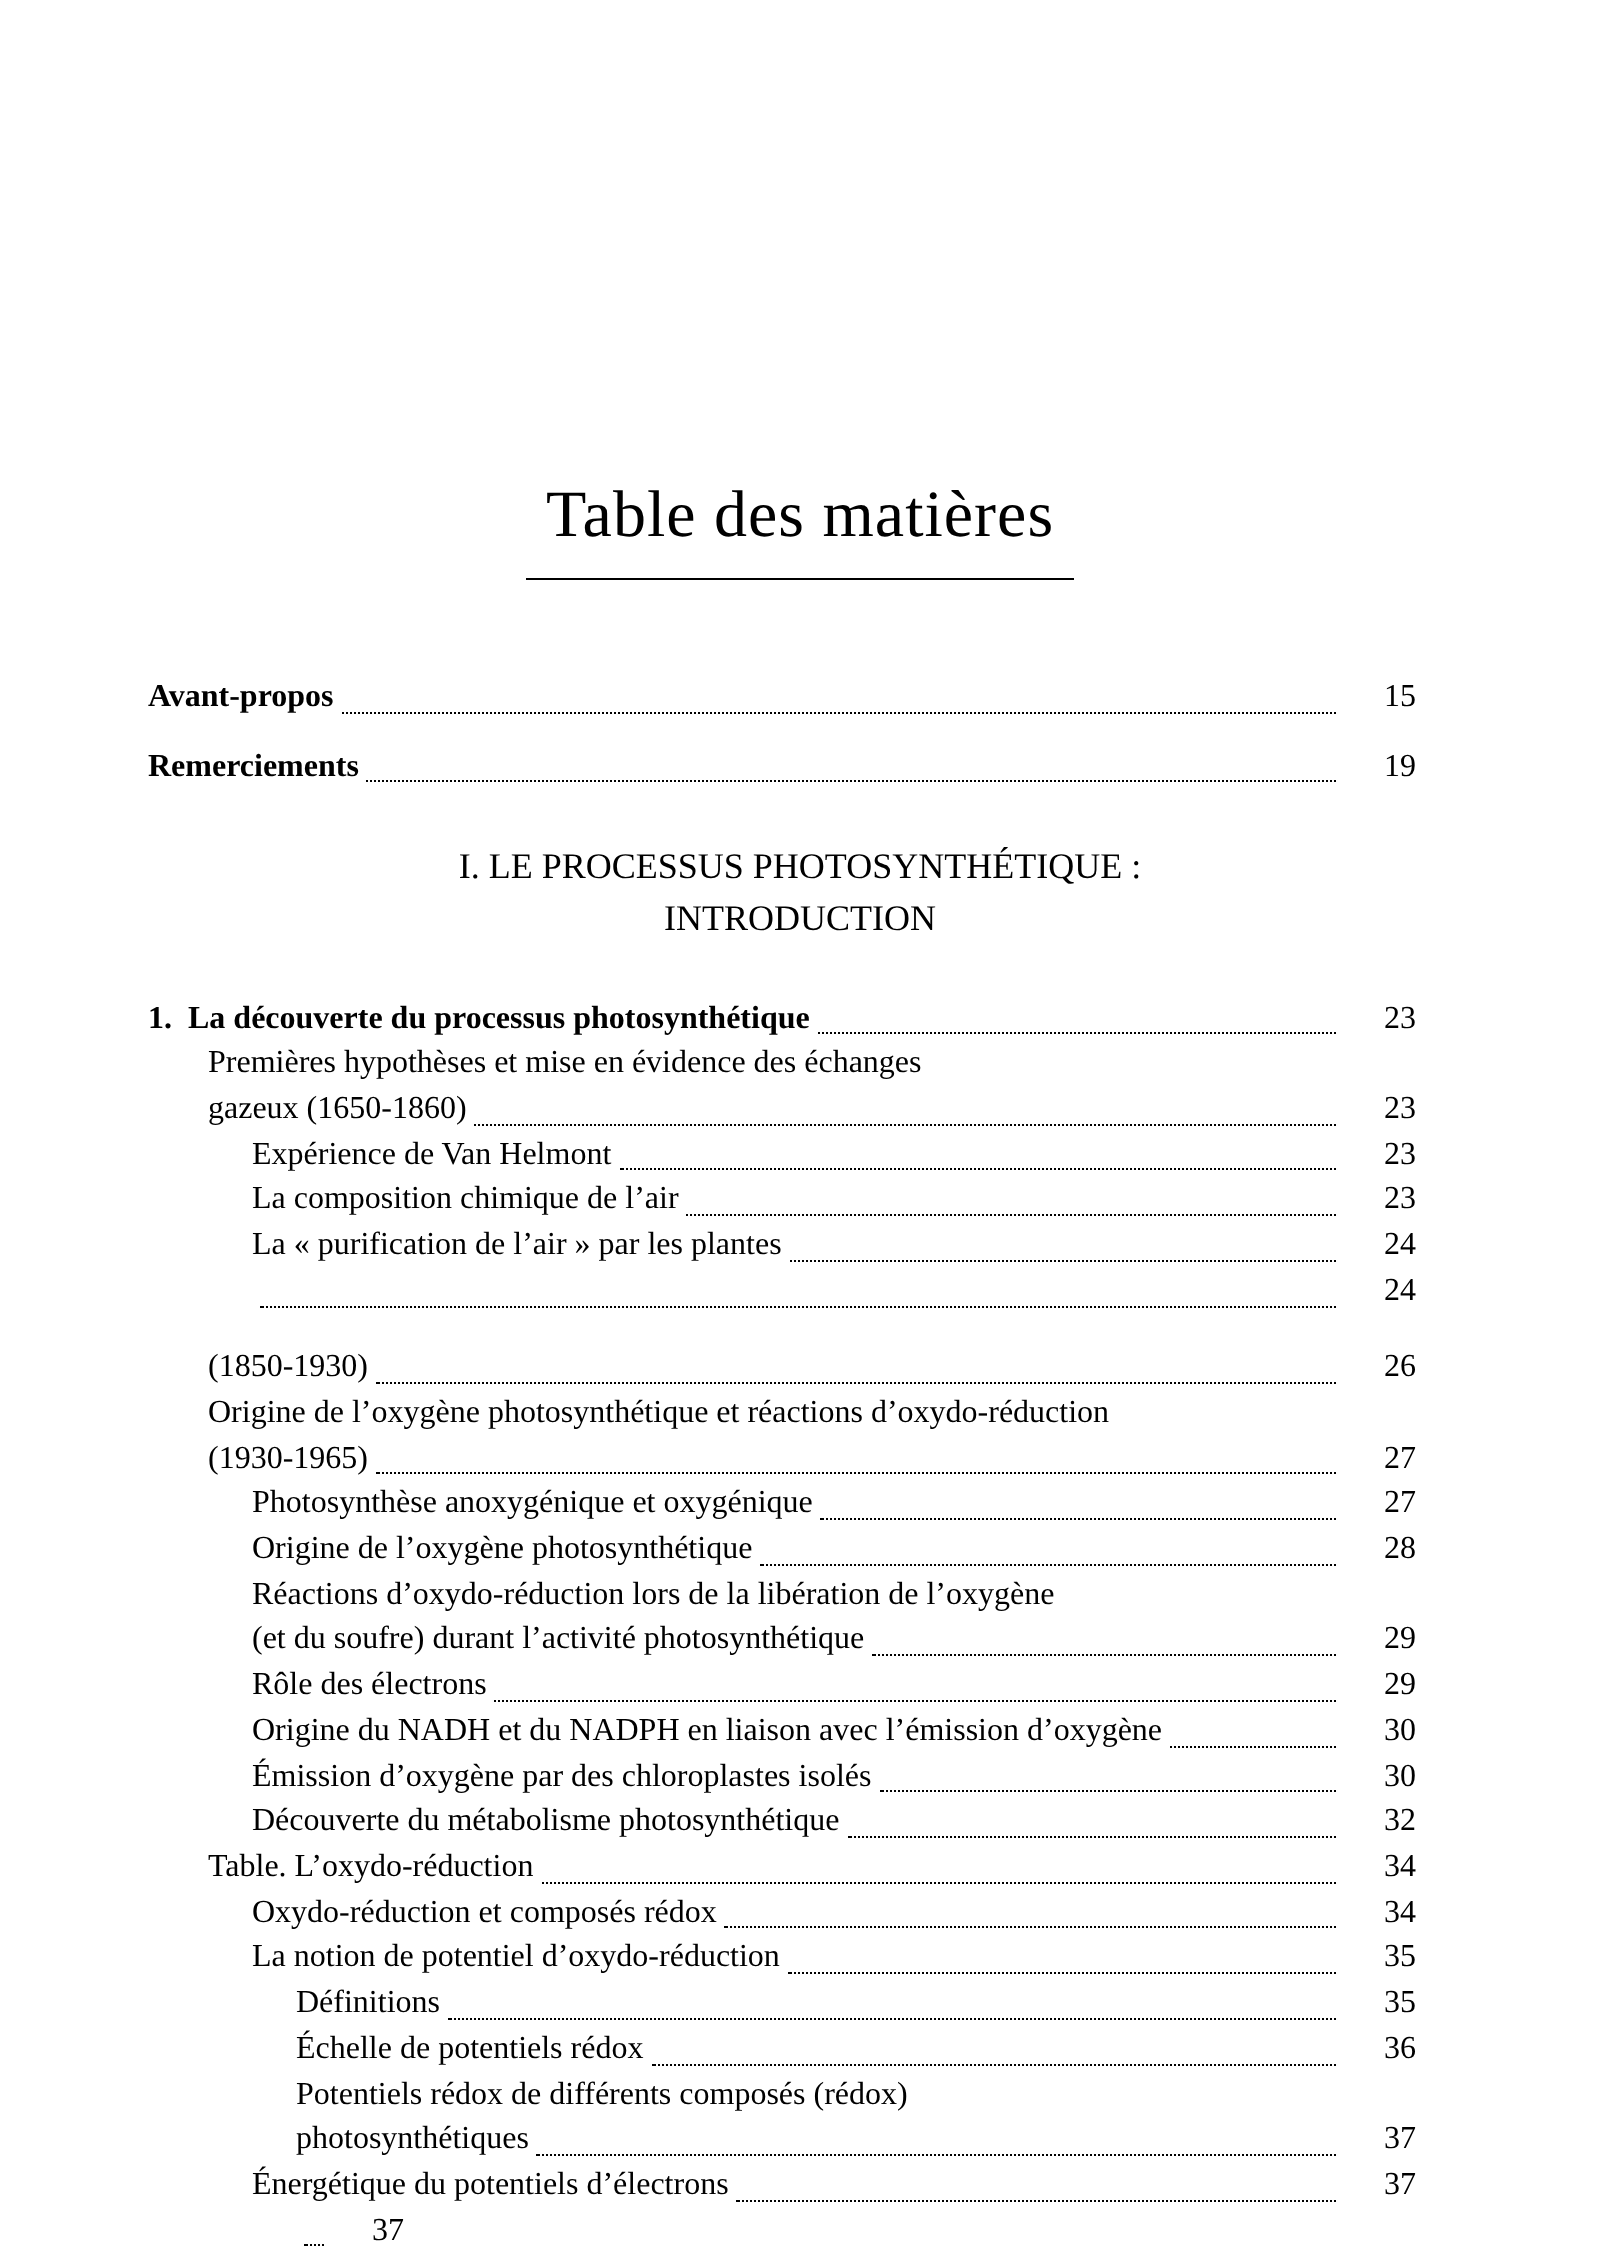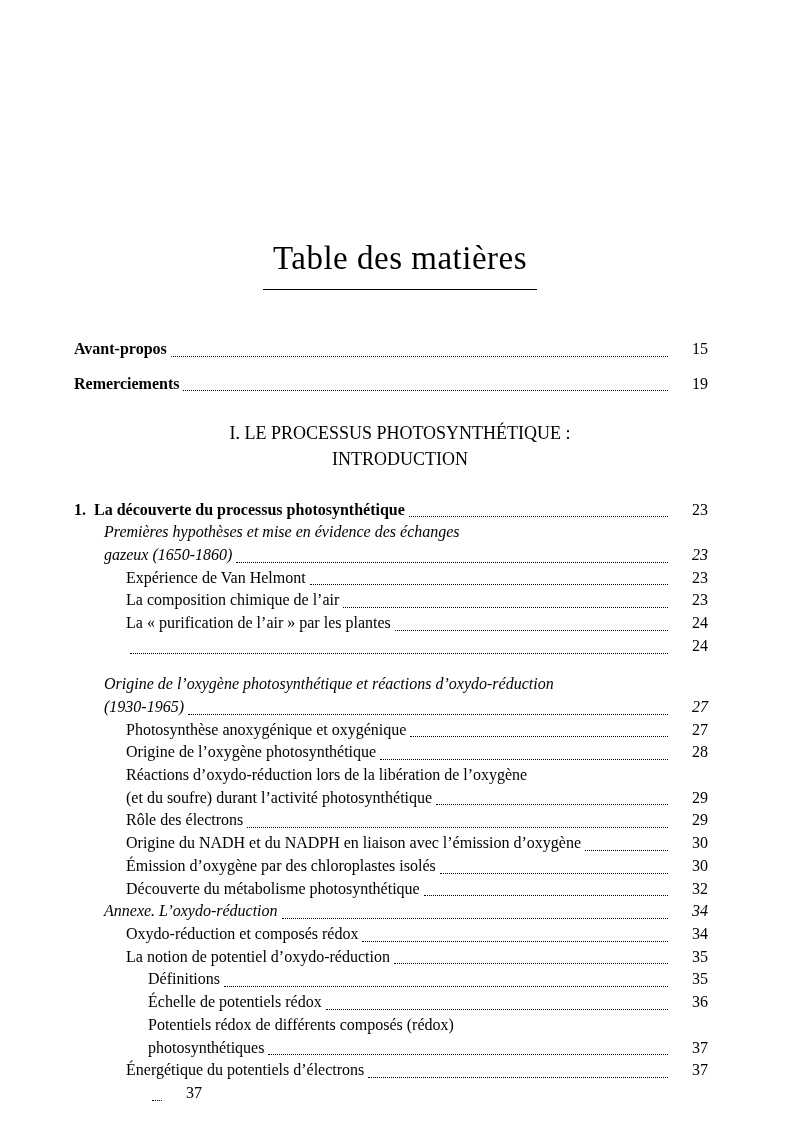--- a/index.html
+++ b/index.html
@@ -65,21 +65,21 @@
     width: 34px;
     text-align: left;
     flex: 0 0 34px;
     padding-left: 20px;
   }
   .row.nodots .dots {
     border-bottom: none;
   }
   .bold { font-weight: bold; }
   .lvl0 { padding-left: 0px; }
-  .lvl1 { padding-left: 30px; font-style: italic; }
+  .lvl1 { padding-left: 30px; }
   .lvl2 { padding-left: 52px; }
   .lvl3 { padding-left: 74px; }
   .gap-sm { height: 12px; }
   .gap-md { height: 26px; }
   .section-heading {
     text-align: center;
     font-size: 18px;
     line-height: 1.42;
     margin: 0;
   }
@@ -150,20 +150,25 @@
           <span class="page-num">24</span>
         </div>
         <div class="row lvl2">
           <span class="dots"></span>
           <span class="page-num">24</span>
         </div>
         <div class="row lvl1 nodots">
           <span class="dots"></span>
           <span class="page-num"></span>
         </div>
+        <div class="row lvl1">
+          <span class="label">(1850-1930)</span>
+          <span class="dots"></span>
+          <span class="page-num">26</span>
+        </div>
         <div class="row lvl1 nodots">
           <span class="label">Origine de l’oxygène photosynthétique et réactions d’oxydo-réduction</span>
           <span class="dots"></span>
           <span class="page-num"></span>
         </div>
         <div class="row lvl1">
           <span class="label">(1930-1965)</span>
           <span class="dots"></span>
           <span class="page-num">27</span>
         </div>
@@ -201,21 +206,21 @@
           <span class="label">Émission d’oxygène par des chloroplastes isolés</span>
           <span class="dots"></span>
           <span class="page-num">30</span>
         </div>
         <div class="row lvl2">
           <span class="label">Découverte du métabolisme photosynthétique</span>
           <span class="dots"></span>
           <span class="page-num">32</span>
         </div>
         <div class="row lvl1">
-          <span class="label">Annexe. L’oxydo-réduction</span>
+          <span class="label">Table. L’oxydo-réduction</span>
           <span class="dots"></span>
           <span class="page-num">34</span>
         </div>
         <div class="row lvl2">
           <span class="label">Oxydo-réduction et composés rédox</span>
           <span class="dots"></span>
           <span class="page-num">34</span>
         </div>
         <div class="row lvl2">
           <span class="label">La notion de potentiel d’oxydo-réduction</span>

